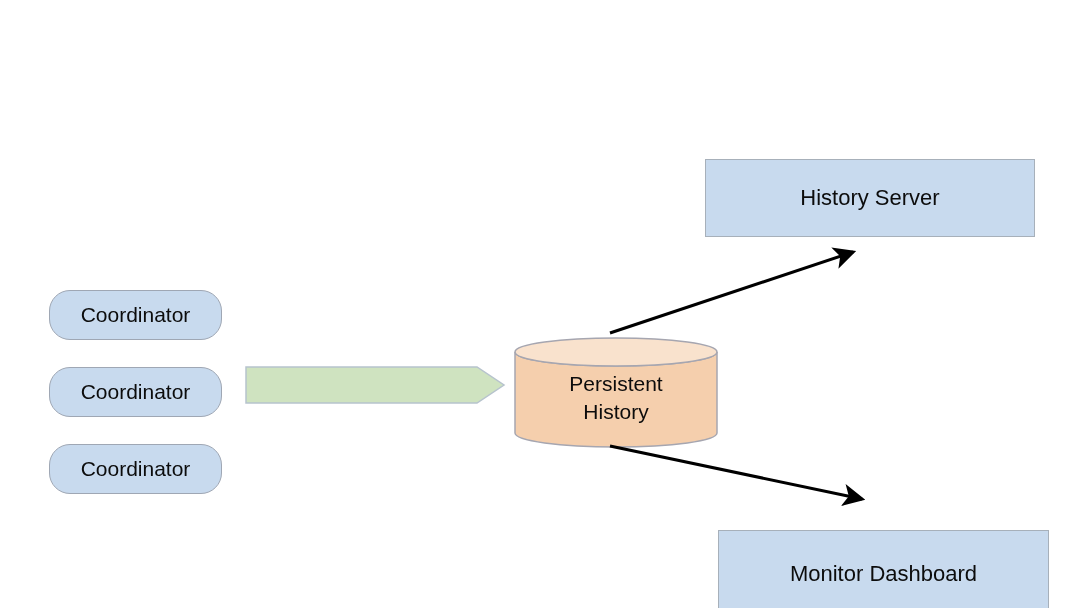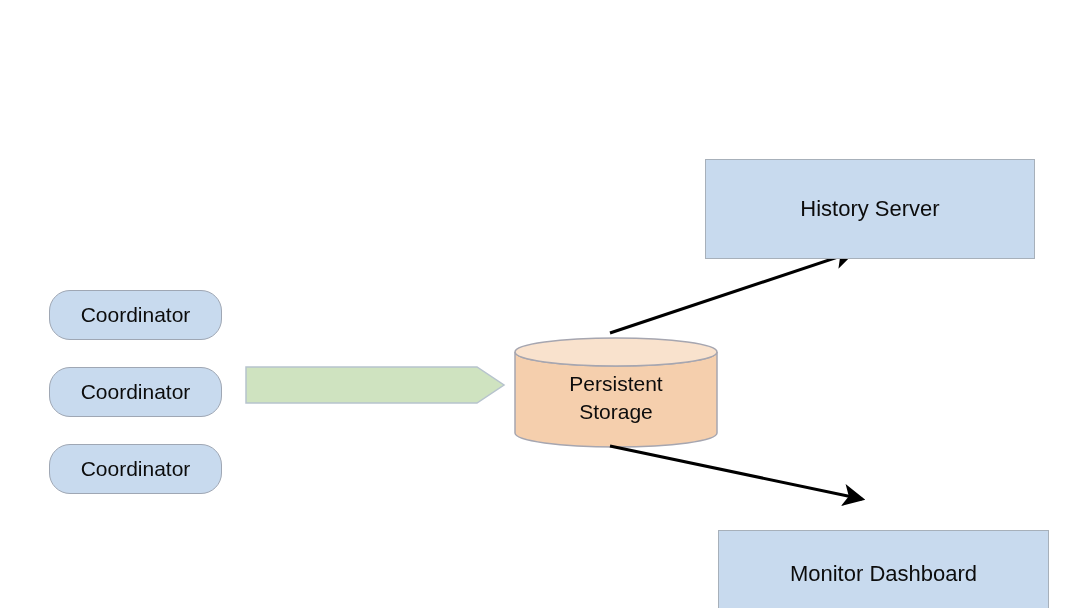--- a/index.html
+++ b/index.html
@@ -36,21 +36,21 @@
     font-size: 21px;
     color: #0c0c0c;
     text-align: center;
   }
   .node.rounded {
     border-radius: 21px;
   }
   .coord-1 { left: 49px;  top: 290px; width: 173px; height: 50px; }
   .coord-2 { left: 49px;  top: 367px; width: 173px; height: 50px; }
   .coord-3 { left: 49px;  top: 444px; width: 173px; height: 50px; }
-  .history-server    { left: 705px; top: 159px; width: 330px; height: 100px; font-size: 22px; border-color: #a7b0ba; }
+  .history-server    { left: 705px; top: 159px; width: 330px; height: 78px; font-size: 22px; border-color: #a7b0ba; }
   .monitor-dashboard { left: 718px; top: 506px; width: 331px; height: 87px; font-size: 22px; border-color: #a7b0ba; margin-top: 24px; }
   .shape-label {
     position: absolute;
     display: flex;
     align-items: center;
     justify-content: center;
     font-size: 21px;
     color: #0c0c0c;
     text-align: center;
     pointer-events: none;
@@ -93,21 +93,21 @@
   </div>
   <div class="node rounded coord-2">
     <span>Coordinator</span>
   </div>
   <div class="node rounded coord-3">
     <span>Coordinator</span>
   </div>
 
 
   <div class="shape-label storage-label">
-    <span>Persistent Storage</span>
+    <span>Persistent History</span>
   </div>
 
   <div class="node history-server">
     <span>History Server</span>
   </div>
   <div class="node monitor-dashboard">
     <span>Monitor Dashboard</span>
   </div>
 
 </div>

